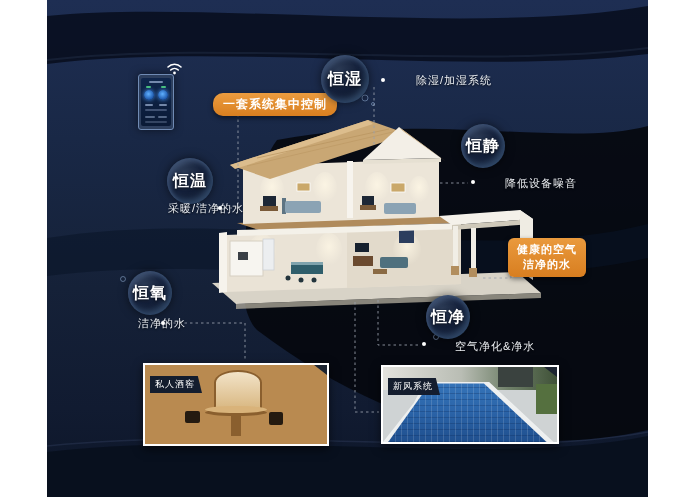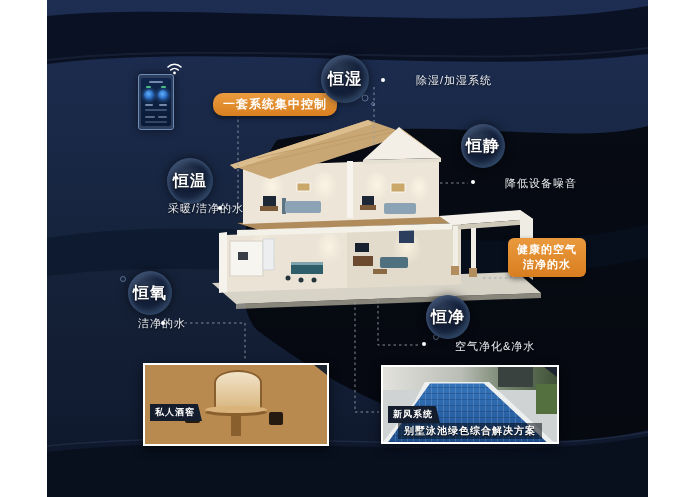--- a/index.html
+++ b/index.html
@@ -37,22 +37,22 @@
   .p-bar{position:absolute;background:rgba(200,220,255,.55);height:2px;border-radius:1px;}
   .p-knob{position:absolute;width:10px;height:10px;border-radius:50%;
         background:radial-gradient(circle at 45% 40%,#5fb0ff,#1c55a8 70%);
         box-shadow:0 0 4px rgba(80,160,255,.9);}
   .p-green{position:absolute;width:5px;height:2px;background:#49c07a;border-radius:1px;}
 
   
   .photo{position:absolute;background:#ffffff;padding:2px;box-shadow:0 3px 9px rgba(0,0,0,.6);}
   .photo .inner{position:relative;width:100%;height:100%;overflow:hidden;}
   .photo-badge{position:absolute;left:5px;top:11px;background:#141d2e;color:#fff;
-        font-weight:bold;font-size:9px;letter-spacing:1px;padding:2px 7px 2px 5px;
-        clip-path:polygon(0 0,92% 0,100% 100%,0 100%);white-space:nowrap;margin-top:28px;}
+        font-weight:normal;font-size:9px;letter-spacing:1px;padding:2px 7px 2px 5px;
+        clip-path:polygon(0 0,92% 0,100% 100%,0 100%);white-space:nowrap;}
   .photo-caption{position:absolute;bottom:3px;left:50%;transform:translateX(-50%);
         background:rgba(8,12,20,.55);color:#fff;font-weight:bold;font-size:10px;
         letter-spacing:1px;padding:1px 6px;white-space:nowrap;
         text-shadow:0 1px 1px rgba(0,0,0,.9);}
   .ribbon{position:absolute;top:-4px;right:-12px;width:34px;height:9px;background:#1c2430;
         transform:rotate(38deg);}
 
   
   .wine{width:100%;height:100%;position:relative;
         background:
@@ -272,18 +272,17 @@
       <div class="inner">
         <div class="pool">
           <div class="back"></div>
           <div class="bldg"></div>
           <div class="hedge"></div>
           <div class="deckline"></div>
           <div class="water"></div>
         </div>
         <div class="ribbon"></div>
         <div class="photo-badge">新风系统</div>
-        <div class="photo-caption">别墅泳池绿色综合解决方案</div>
       </div>
     </div>
 
   </div>
 </div>
 
 </body></html>

